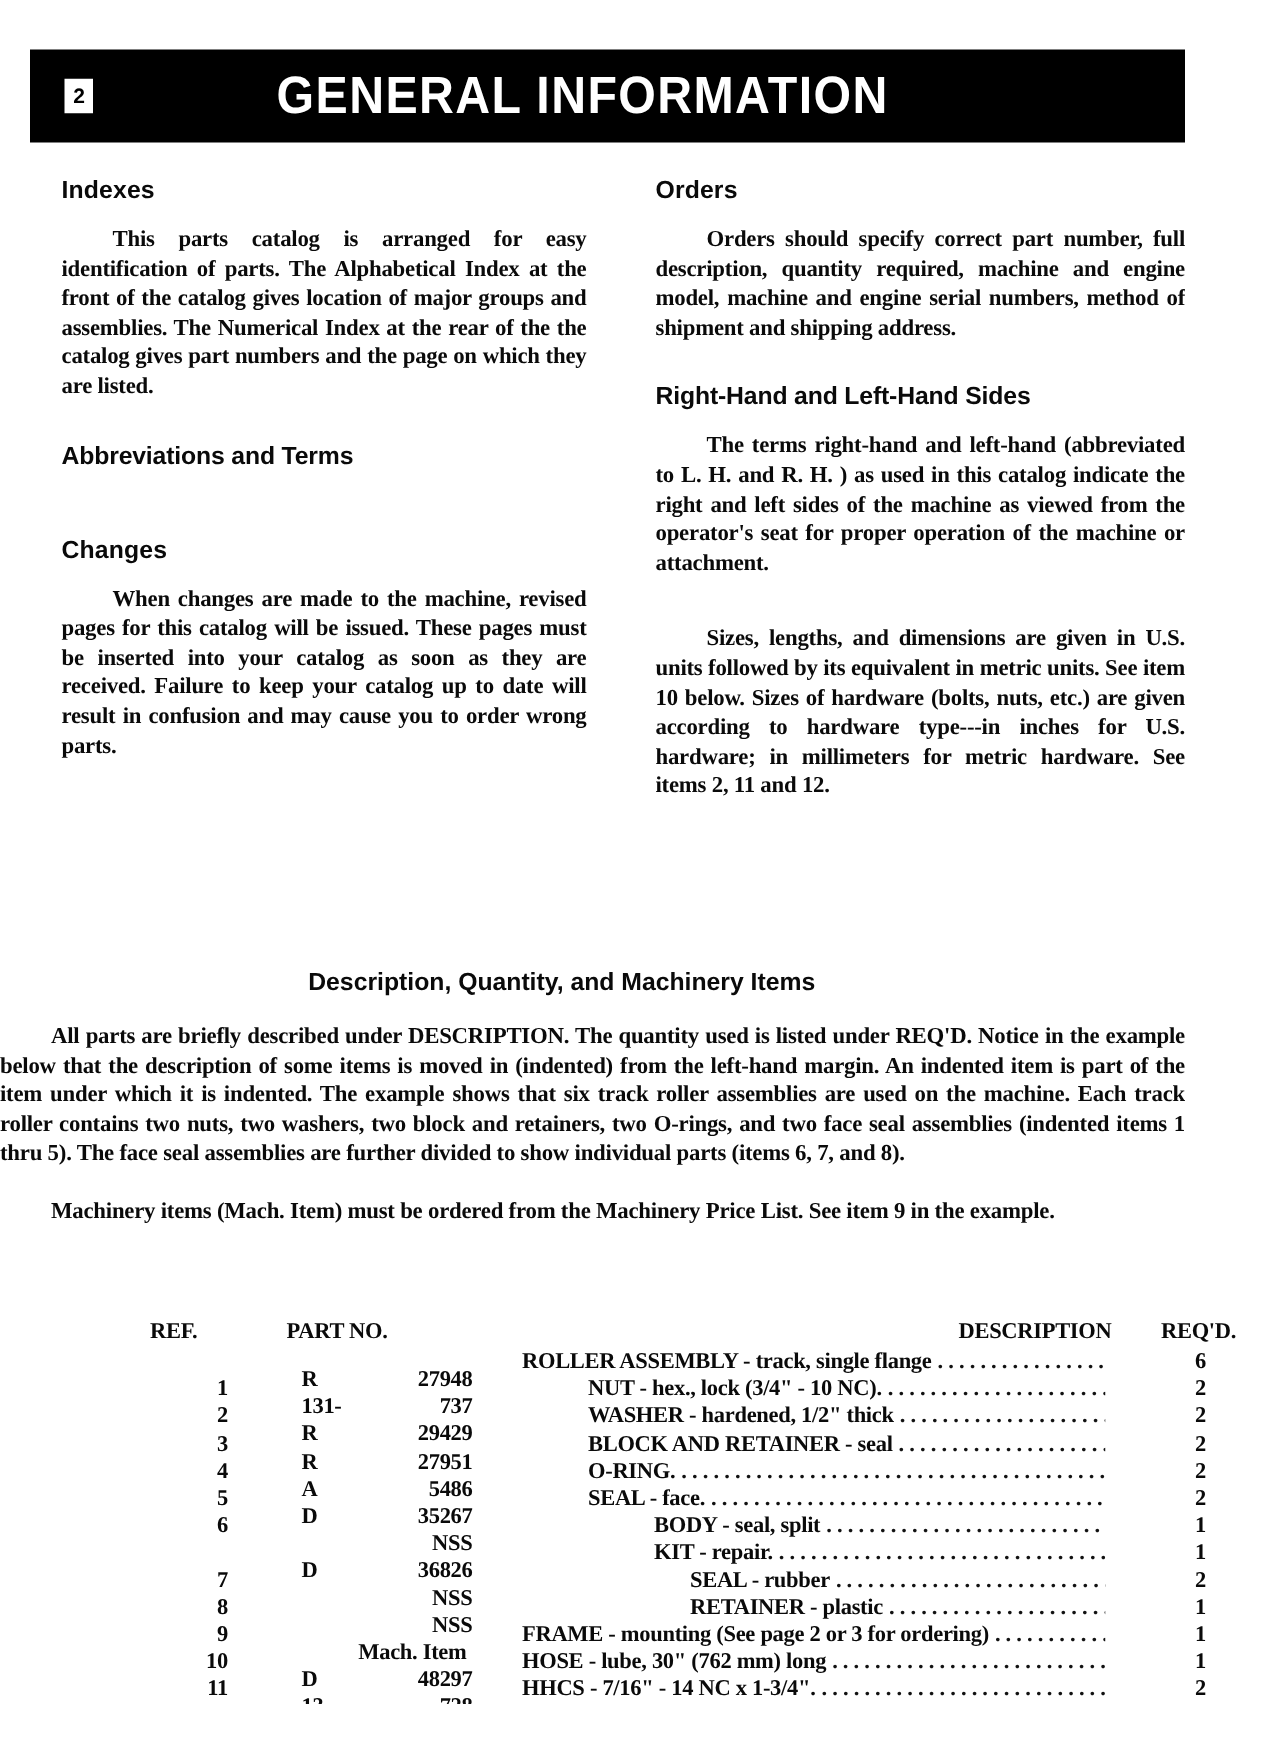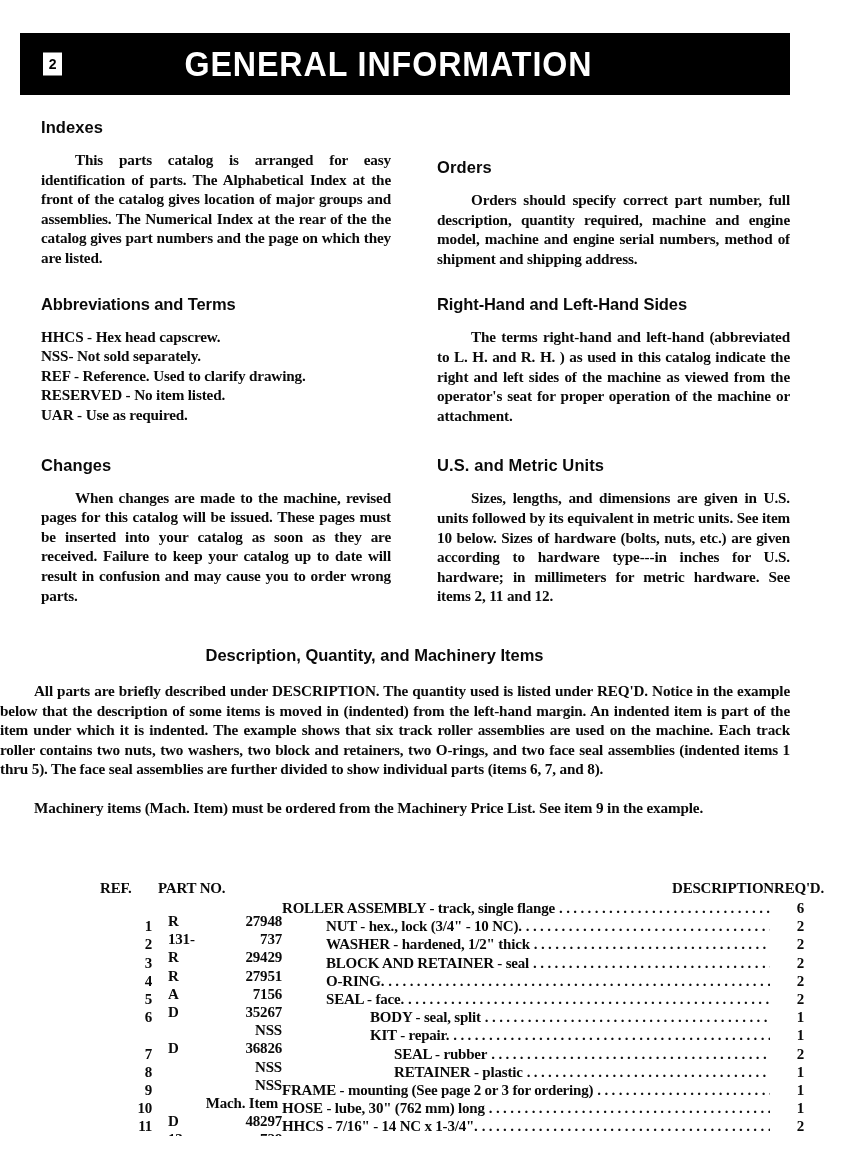--- a/index.html
+++ b/index.html
@@ -68,21 +68,21 @@
   .two-col {
     position: relative;
     width: 672px;
     height: 520px;
   }
   .col {
     position: absolute;
     top: 0;
   }
   .col-left  { left: 41px;  width: 350px; }
-  .col-right { left: 437px; width: 353px; overflow: hidden; margin-top: 40px; }
+  .col-right { left: 437px; width: 353px; overflow: hidden; }
 
   .sec-head {
     font-family: "Liberation Sans", sans-serif;
     font-weight: bold;
     font-size: 16.5px;
     letter-spacing: 0.1px;
     margin: 0 0 13px 0;
     white-space: nowrap;
   }
   .sec-head.tight { letter-spacing: -0.1px; }
@@ -150,20 +150,21 @@
     font-family: "Liberation Serif", serif;
     font-weight: bold;
     font-size: 15px;
     letter-spacing: -0.2px;
   }
   .pt-row {
     display: flex;
     align-items: baseline;
     height: 18.2px;
     white-space: nowrap;
+    gap: 33px;
   }
   .pt-head { height: 20px; }
   .c-ref {
     width: 52px;
     text-align: right;
     padding-left: 100px;
     box-sizing: content-box;
     flex: 0 0 auto;
   }
   .c-part {
@@ -237,27 +238,20 @@
 
       <div>
         <h2 class="sec-head">Indexes</h2>
         <p class="para">This parts catalog is arranged for easy identification of parts. The Alphabetical Index at the front of the catalog gives location of major groups and assemblies. The Numerical Index at the rear of the the catalog gives part numbers and the page on which they are listed.</p>
       </div>
 
       <div class="gap-sec"></div>
 
       <div>
         <h2 class="sec-head tight">Abbreviations and Terms</h2>
-        <div class="abbr-list">
-          <div>HHCS - Hex head capscrew.</div>
-          <div>NSS- Not sold separately.</div>
-          <div>REF - Reference. Used to clarify drawing.</div>
-          <div>RESERVED - No item listed.</div>
-          <div>UAR - Use as required.</div>
-        </div>
       </div>
 
       <div class="gap-sec-lg"></div>
 
       <div>
         <h2 class="sec-head">Changes</h2>
         <p class="para">When changes are made to the machine, revised pages for this catalog will be issued. These pages must be inserted into your catalog as soon as they are received. Failure to keep your catalog up to date will result in confusion and may cause you to order wrong parts.</p>
       </div>
 
     </div>
@@ -272,21 +266,20 @@
       <div class="gap-sec"></div>
 
       <div>
         <h2 class="sec-head tight">Right-Hand and Left-Hand Sides</h2>
         <p class="para">The terms right-hand and left-hand (abbreviated to L. H. and R. H. ) as used in this catalog indicate the right and left sides of the machine as viewed from the operator's seat for proper operation of the machine or attachment.</p>
       </div>
 
       <div class="gap-sec-lg"></div>
 
       <div>
-        <h2 class="sec-head">U.S. and Metric Units</h2>
         <p class="para">Sizes, lengths, and dimensions are given in U.S. units followed by its equivalent in metric units. See item 10 below. Sizes of hardware (bolts, nuts, etc.) are given according to hardware type---in inches for U.S. hardware; in millimeters for metric hardware. See items 2, 11 and 12.</p>
       </div>
 
     </div>
   </div>
 
   <div class="full-block">
     <h2 class="center-head">Description, Quantity, and Machinery Items</h2>
     <p class="wide-para">All parts are briefly described under DESCRIPTION. The quantity used is listed under REQ'D. Notice in the example below that the description of some items is moved in (indented) from the left-hand margin. An indented item is part of the item under which it is indented. The example shows that six track roller assemblies are used on the machine. Each track roller contains two nuts, two washers, two block and retainers, two O-rings, and two face seal assemblies (indented items 1 thru 5). The face seal assemblies are further divided to show individual parts (items 6, 7, and 8).</p>
     <p class="wide-para last">Machinery items (Mach. Item) must be ordered from the Machinery Price List. See item 9 in the example.</p>
@@ -347,21 +340,21 @@
         <div class="c-desc ind1">
           <span class="txt">BLOCK AND RETAINER - seal</span>
           <span class="dots">..........................................................................................</span>
         </div>
         <div class="c-qty">2</div>
       </div>
       <div class="pt-row">
         <div class="c-ref">4</div>
         <div class="c-part">
           <span class="pfx">A</span>
-          <span class="pnum">7156</span>
+          <span class="pnum">5486</span>
         </div>
         <div class="c-desc ind1">
           <span class="txt">O-RING.</span>
           <span class="dots">..........................................................................................</span>
         </div>
         <div class="c-qty">2</div>
       </div>
       <div class="pt-row">
         <div class="c-ref">5</div>
         <div class="c-part">

